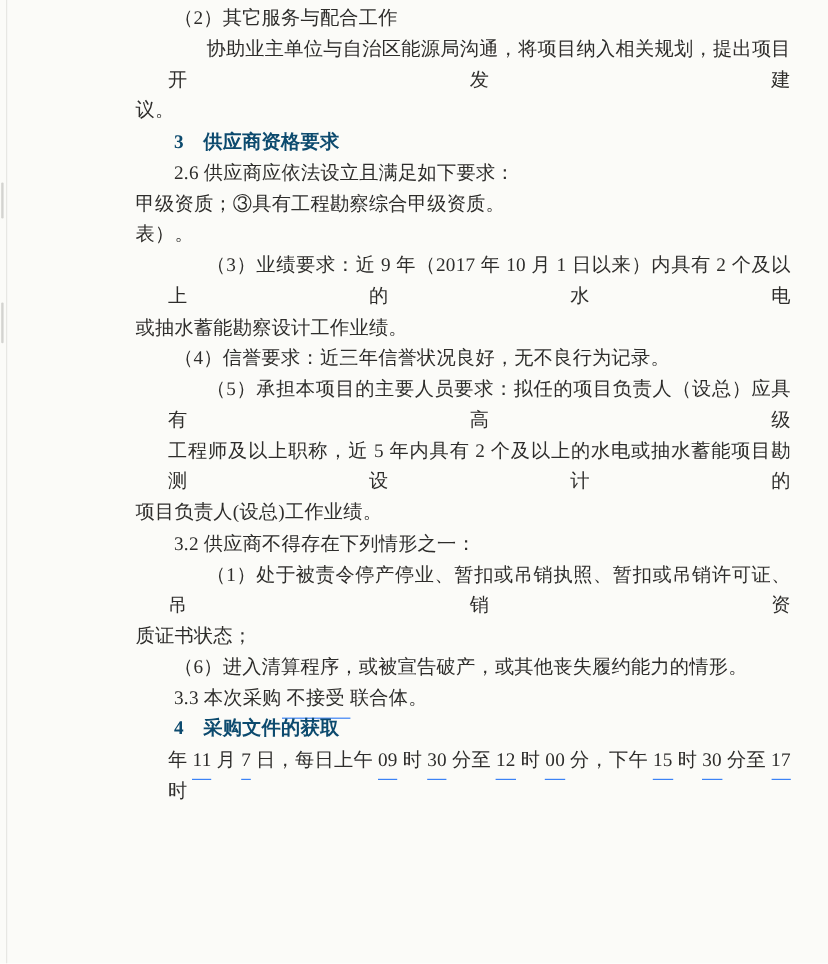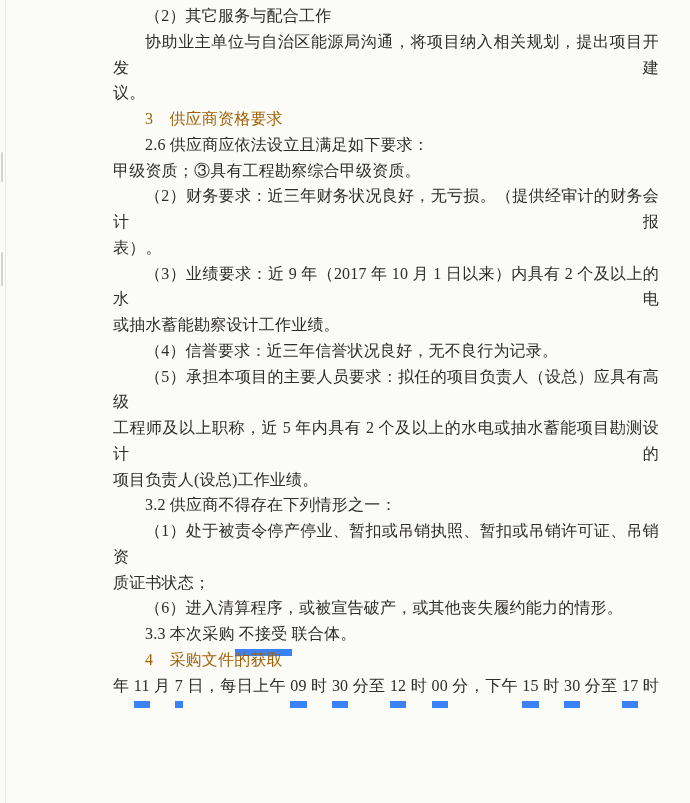--- a/index.html
+++ b/index.html
@@ -5,43 +5,42 @@
   html,body{margin:0;padding:0;width:690px;height:803px;overflow:hidden;}
   .page{
     position:relative;width:690px;height:803px;
     background:#fbfbf8;
     font-family:"Liberation Serif","DejaVu Serif",serif;
     font-size:16px;color:#2e2d2b;
   }
   .content{position:absolute;left:113px;top:3px;width:546px;}
   .line{line-height:25.75px;min-height:25.75px;letter-spacing:0.2px;}
   .indent{text-indent:32px;}
-  .full{text-align:justify;text-align-last:justify;}
-  .heading{font-weight:400;color:#a16207;}
-  .u{border-bottom:7px solid #3b82f6;padding-bottom:7px;white-space:pre;}
+  .full{text-align:justify;text-align-last:justify;margin-left:27px;}
+  .heading{font-weight:700;color:#0c4a6e;}
+  .u{border-bottom:1px solid #3b82f6;padding-bottom:7px;white-space:pre;}
   .scan-line{position:absolute;left:5px;top:0;width:1px;height:100%;background:#e7e7e3;}
   .scan-dash{position:absolute;left:1px;width:2px;background:#b3b3af;opacity:.55;border-radius:1px;}
   .dash-a{top:152px;height:30px;}
   .dash-b{top:252px;height:34px;}
 </style>
 </head>
 <body>
 
 <div class="page">
   <div class="scan-line"></div>
   <div class="scan-dash dash-a"></div>
   <div class="scan-dash dash-b"></div>
   <main class="content" id="doc">
       <div class="line indent"><span class="">（2）其它服务与配合工作</span></div>
       <div class="line indent full"><span class="">协助业主单位与自治区能源局沟通，将项目纳入相关规划，提出项目开发建</span></div>
       <div class="line"><span class="">议。</span></div>
       <div class="line heading indent"><span class="">3　供应商资格要求</span></div>
       <div class="line indent"><span class="">2.6 供应商应依法设立且满足如下要求：</span></div>
       <div class="line"><span class="">甲级资质；③具有工程勘察综合甲级资质。</span></div>
-      <div class="line indent full"><span class="">（2）财务要求：近三年财务状况良好，无亏损。（提供经审计的财务会计报</span></div>
       <div class="line"><span class="">表）。</span></div>
       <div class="line indent full"><span class="">（3）业绩要求：近 9 年（2017 年 10 月 1 日以来）内具有 2 个及以上的水电</span></div>
       <div class="line"><span class="">或抽水蓄能勘察设计工作业绩。</span></div>
       <div class="line indent"><span class="">（4）信誉要求：近三年信誉状况良好，无不良行为记录。</span></div>
       <div class="line indent full"><span class="">（5）承担本项目的主要人员要求：拟任的项目负责人（设总）应具有高级</span></div>
       <div class="line full"><span class="">工程师及以上职称，近 5 年内具有 2 个及以上的水电或抽水蓄能项目勘测设计的</span></div>
       <div class="line"><span class="">项目负责人(设总)工作业绩。</span></div>
       <div class="line indent"><span class="">3.2 供应商不得存在下列情形之一：</span></div>
       <div class="line indent full"><span class="">（1）处于被责令停产停业、暂扣或吊销执照、暂扣或吊销许可证、吊销资</span></div>
       <div class="line"><span class="">质证书状态；</span></div>

